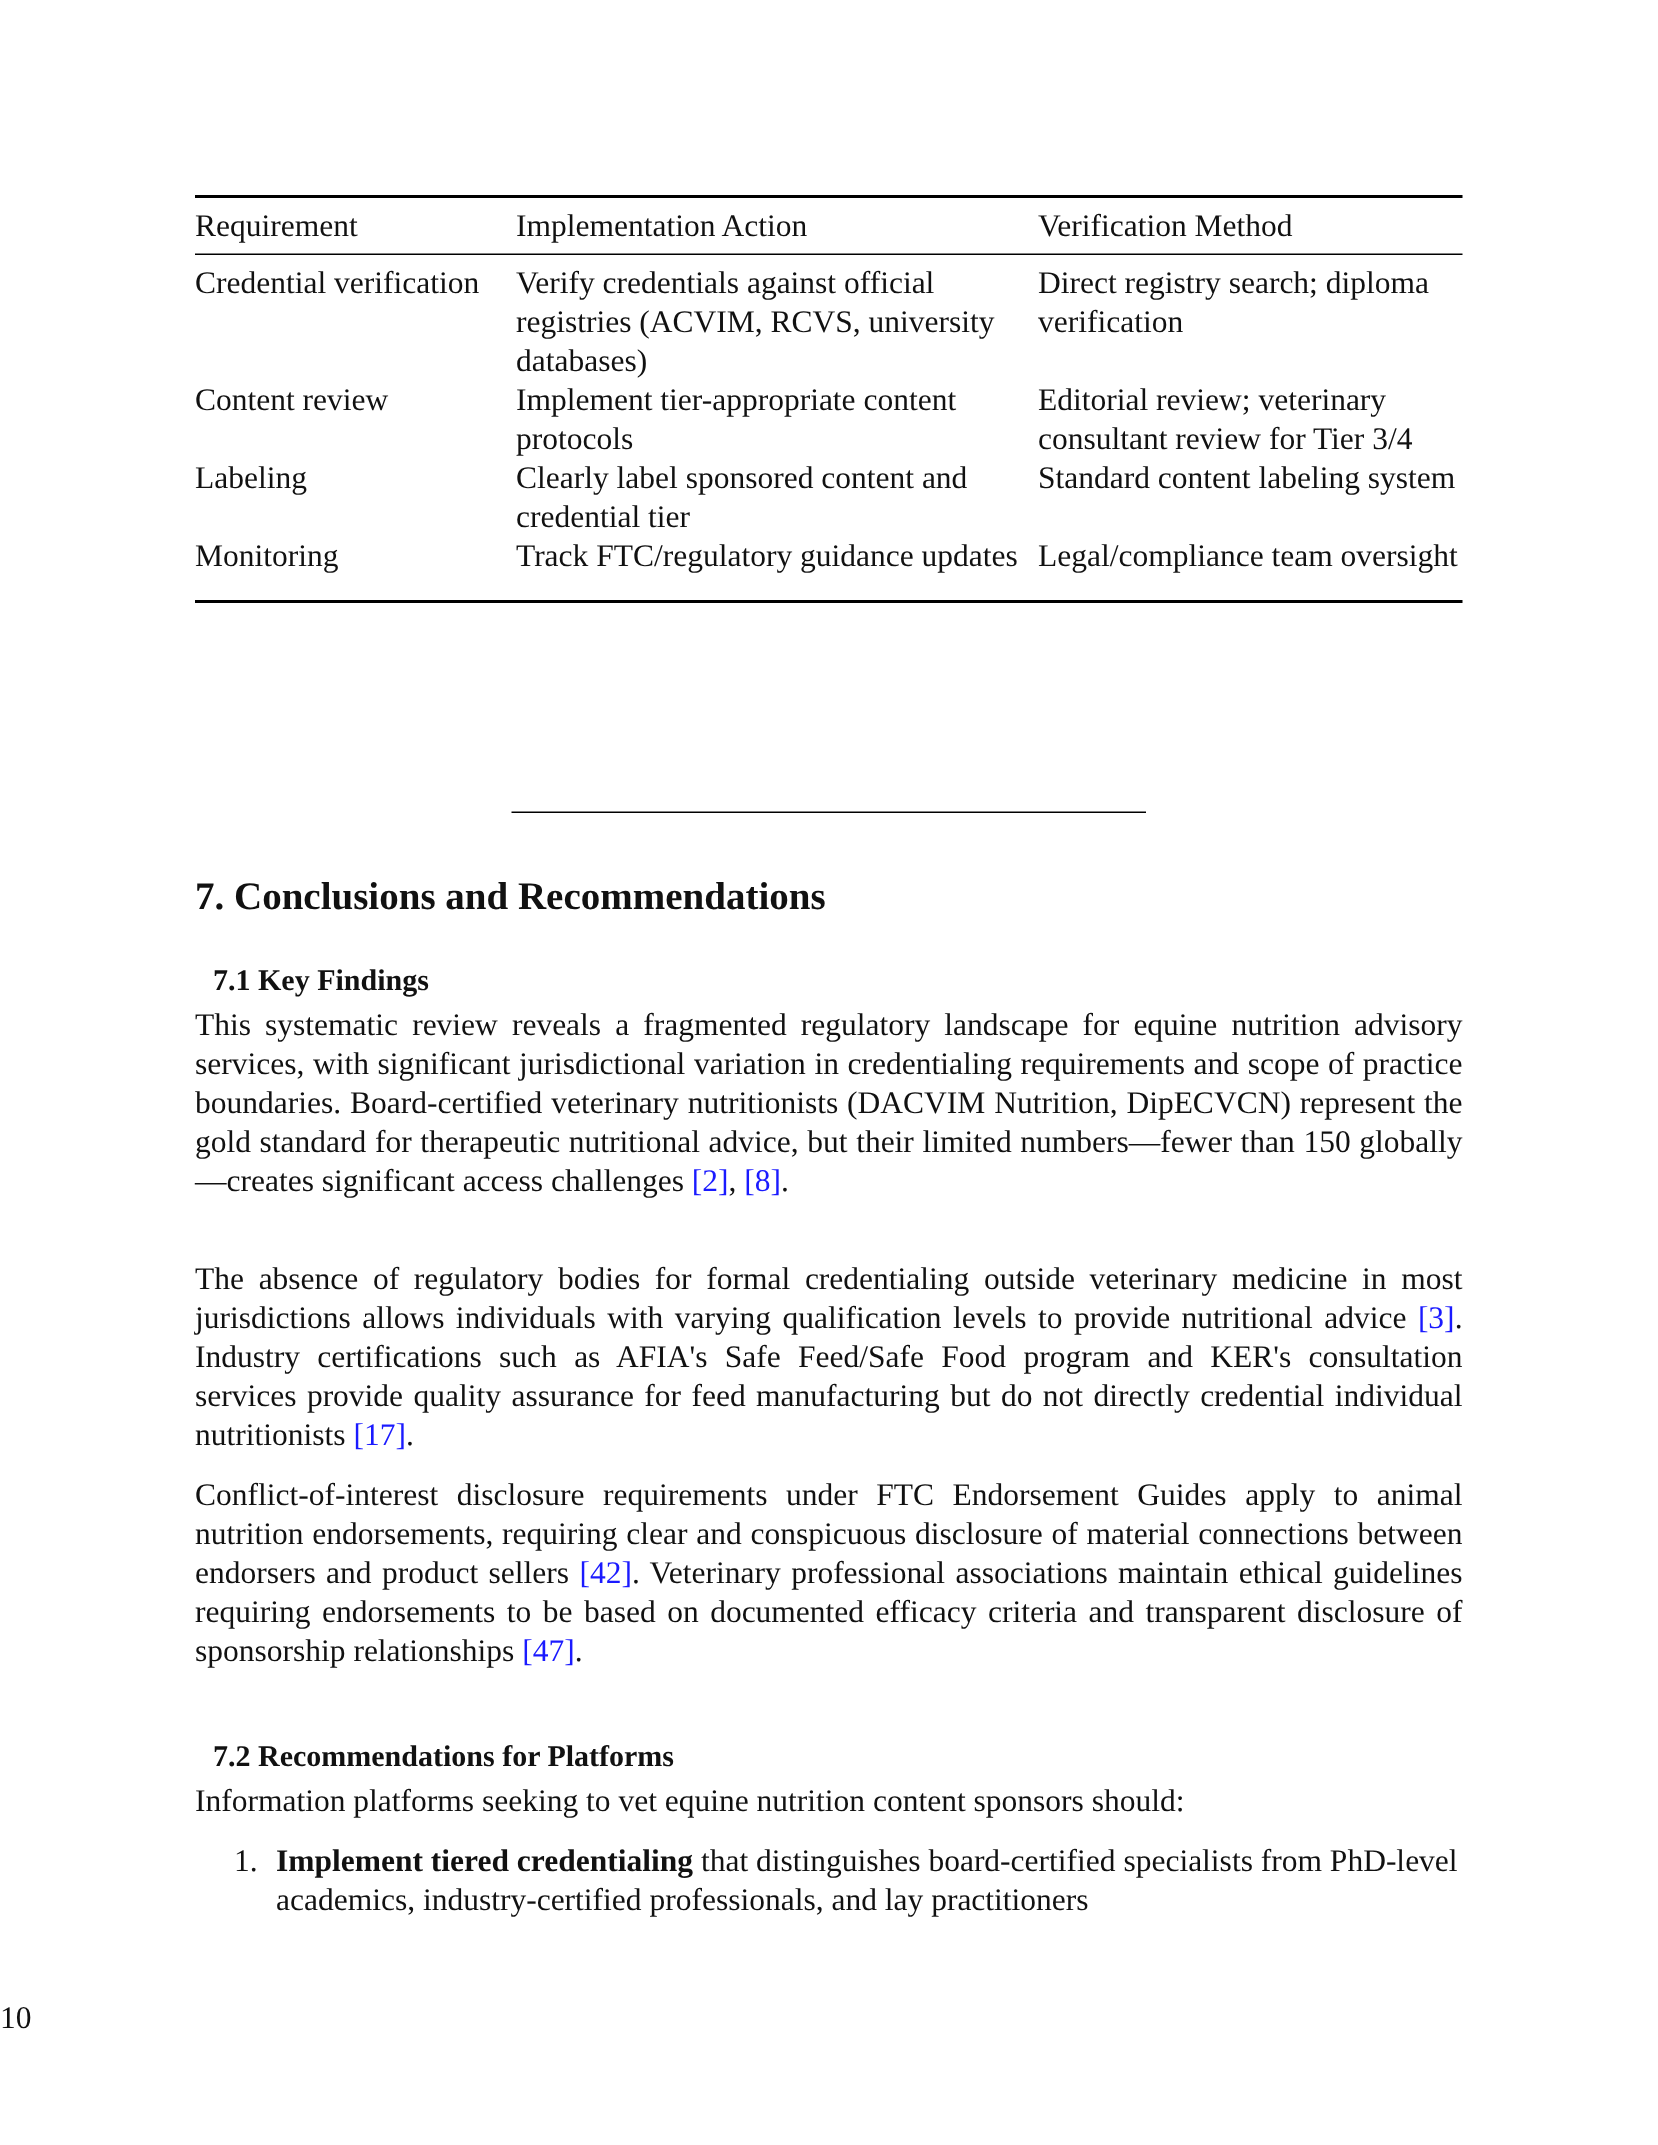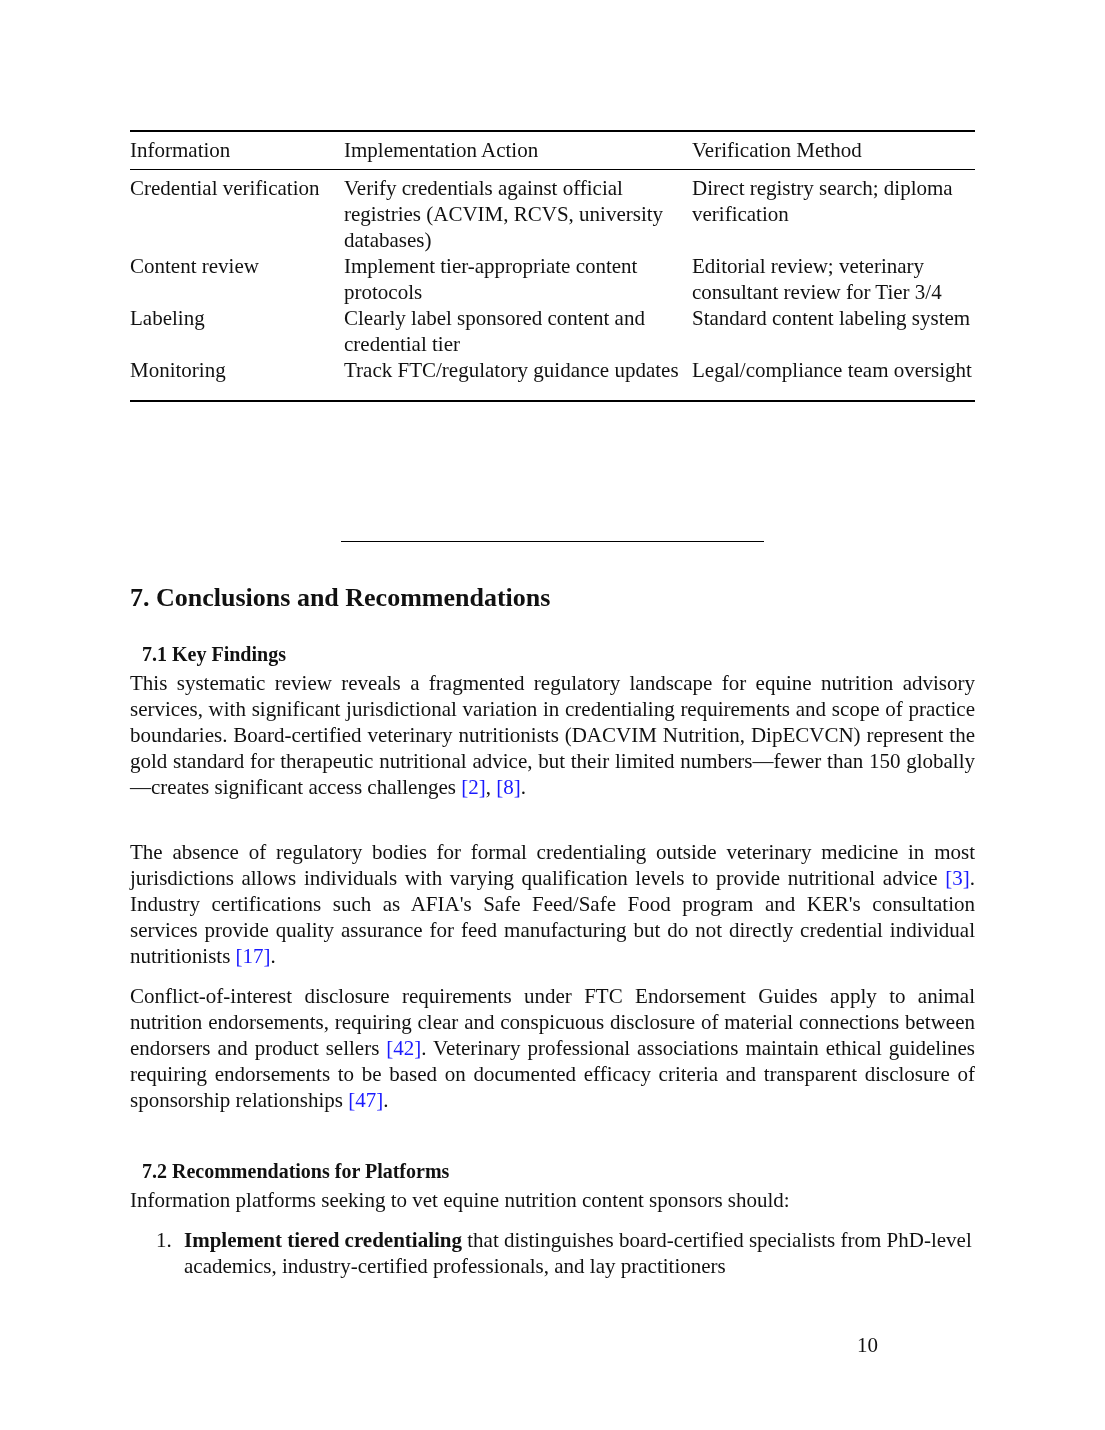--- a/index.html
+++ b/index.html
@@ -43,33 +43,33 @@
     text-align: justify; hyphens: manual;
   }
   .cite { color: #1a1aff; }
   ol.recs {
     position: absolute; left: 0; top: 1227px; width: 845px; margin: 0; padding: 0; list-style: none;
     font-family: "Liberation Serif", serif; font-size: 21px; line-height: 26px;
   }
   ol.recs li { position: relative; padding-left: 54px; }
   ol.recs .num { position: absolute; left: 26px; top: 0; }
   .pagenum {
-    position: absolute; left: 0; width: 878px; top: 1333px; text-align: right;
+    position: absolute; left: 0; width: 878px; top: 1333px; text-align: left;
     font-family: "Liberation Serif", serif; font-size: 21px;
   }
 </style>
 </head>
 <body>
 
 <div class="page">
 
   <table class="req">
     <thead>
       <tr>
-        <th class="c1">Information</th>
+        <th class="c1">Requirement</th>
         <th class="c2">Implementation Action</th>
         <th class="c3">Verification Method</th>
       </tr>
     </thead>
     <tbody>
       <tr>
         <td class="c1"><span>Credential verification</span></td>
         <td class="c2">Verify credentials against official registries (ACVIM, RCVS, university databases)</td>
         <td class="c3">Direct registry search; diploma verification</td>
       </tr>

